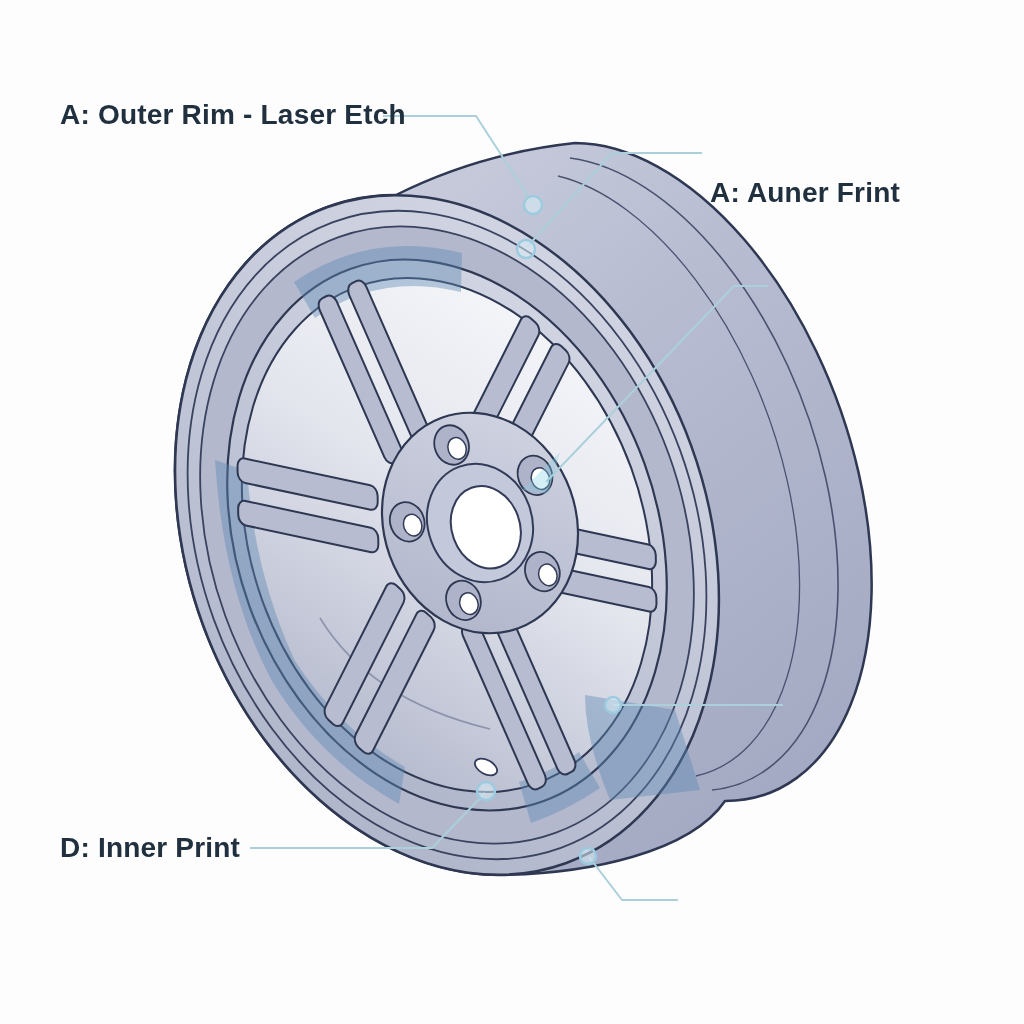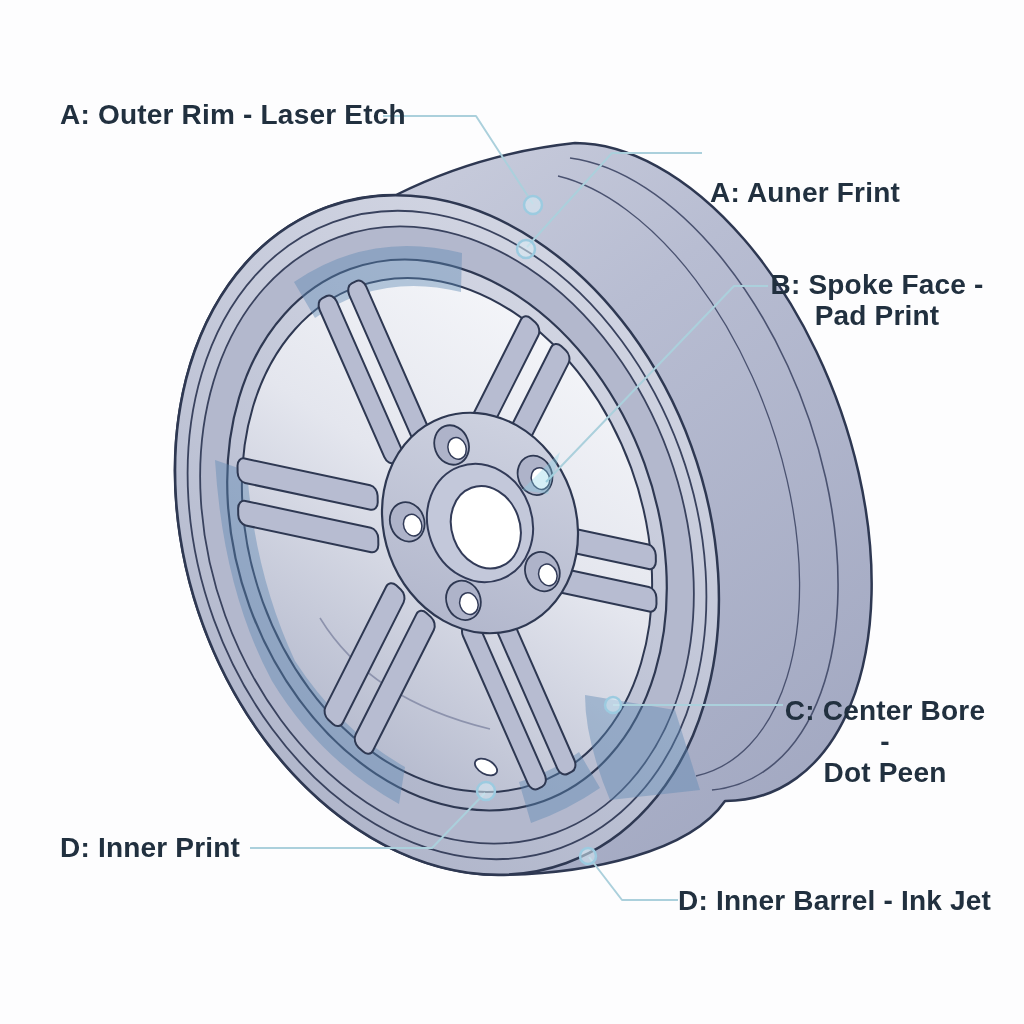--- a/index.html
+++ b/index.html
@@ -156,31 +156,20 @@
 </svg>
 
 <div class="label" style="left:60px;top:99px;">
   <span>A: Outer Rim - Laser Etch</span>
 </div>
 
 <div class="label" style="left:710px;top:141px;margin-top:36px;">
   <span>A: Auner Frint</span>
 </div>
 
-<div class="label center" style="left:770px;top:269px;width:214px;">
-  <span>B: Spoke Face -</span>
-  <span>Pad Print</span>
-</div>
 
-<div class="label center" style="left:778px;top:695px;width:214px;">
-  <span>C: Center Bore -</span>
-  <span>Dot Peen</span>
-</div>
 
 <div class="label" style="left:60px;top:832px;">
   <span>D: Inner Print</span>
 </div>
 
-<div class="label" style="left:678px;top:885px;">
-  <span>D: Inner Barrel - Ink Jet</span>
-</div>
 
 </div>
 
 </body></html>

